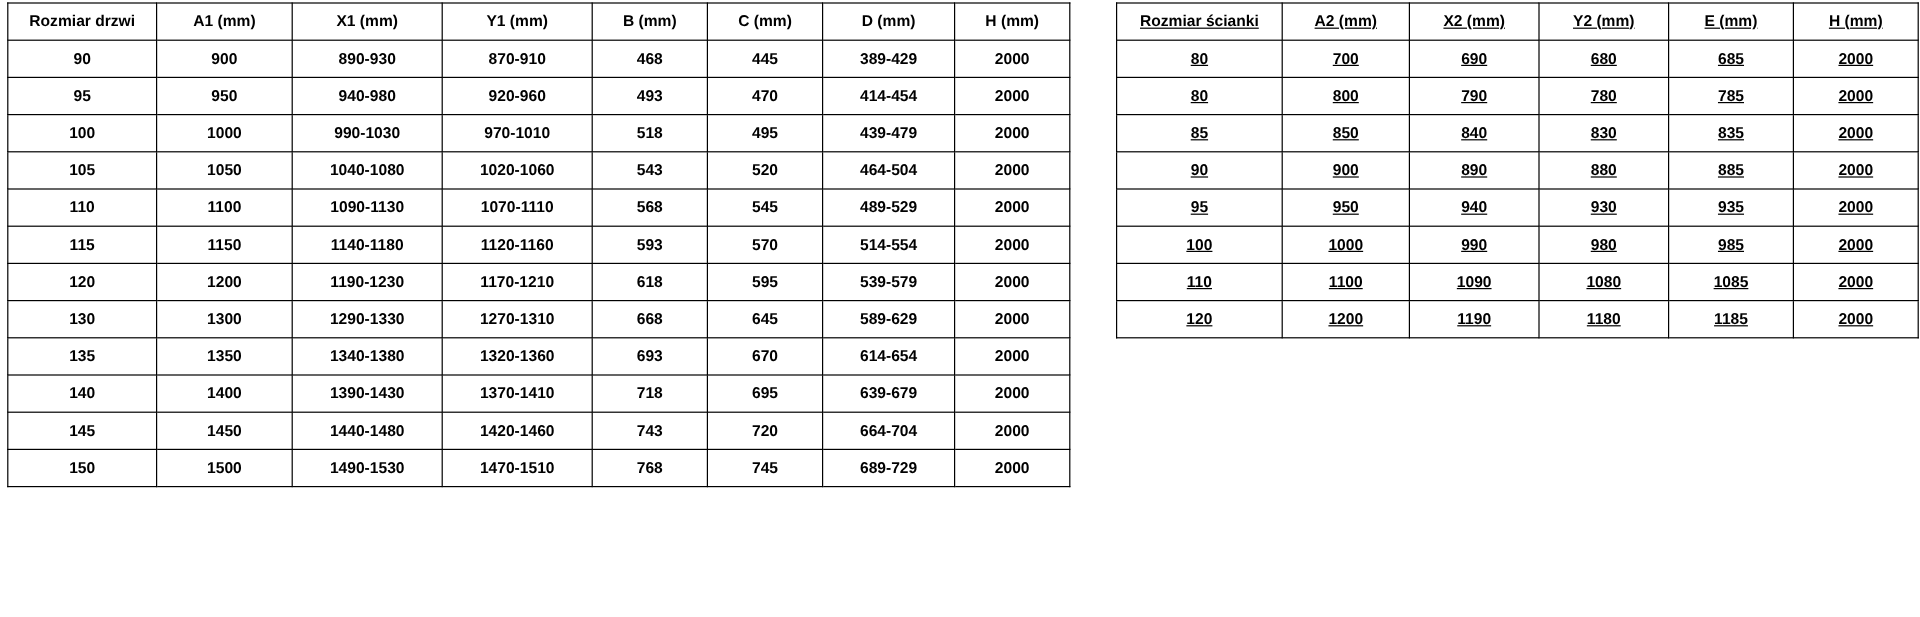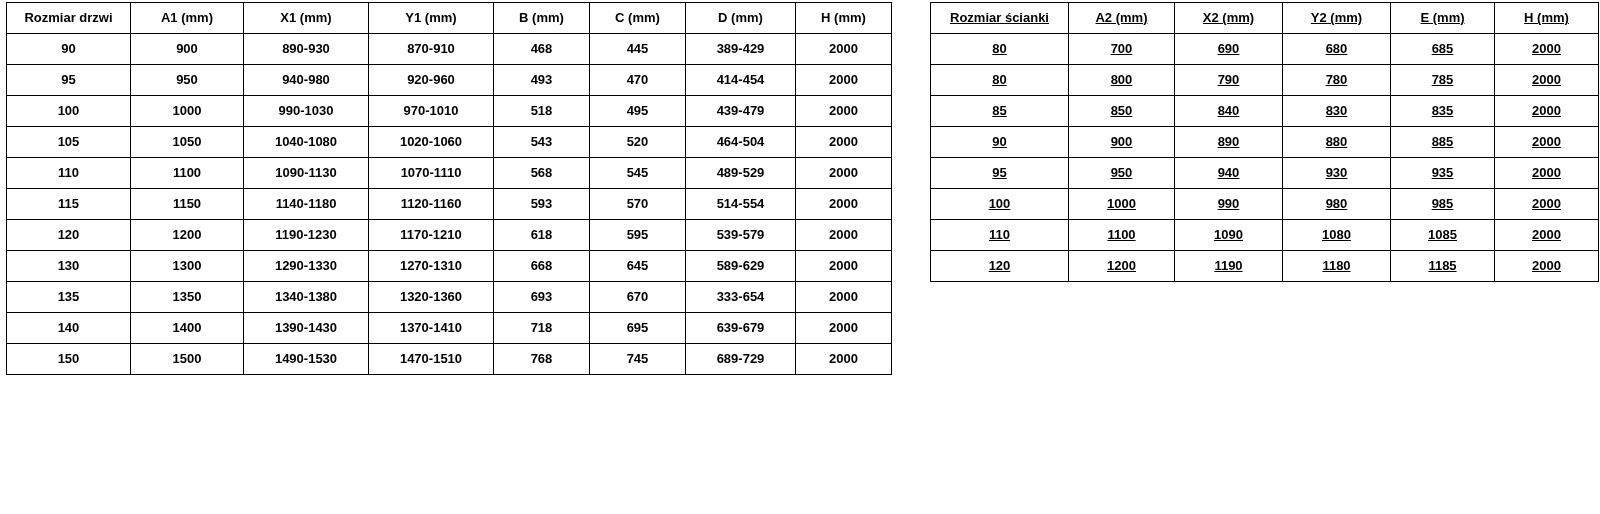--- a/index.html
+++ b/index.html
@@ -180,31 +180,41 @@
           <td>589-629</td>
           <td>2000</td>
         </tr>
         <tr>
           <td>135</td>
           <td>1350</td>
           <td>1340-1380</td>
           <td>1320-1360</td>
           <td>693</td>
           <td>670</td>
-          <td>333-654</td>
+          <td>614-654</td>
           <td>2000</td>
         </tr>
         <tr>
           <td>140</td>
           <td>1400</td>
           <td>1390-1430</td>
           <td>1370-1410</td>
           <td>718</td>
           <td>695</td>
           <td>639-679</td>
+          <td>2000</td>
+        </tr>
+        <tr>
+          <td>145</td>
+          <td>1450</td>
+          <td>1440-1480</td>
+          <td>1420-1460</td>
+          <td>743</td>
+          <td>720</td>
+          <td>664-704</td>
           <td>2000</td>
         </tr>
         <tr>
           <td>150</td>
           <td>1500</td>
           <td>1490-1530</td>
           <td>1470-1510</td>
           <td>768</td>
           <td>745</td>
           <td>689-729</td>

